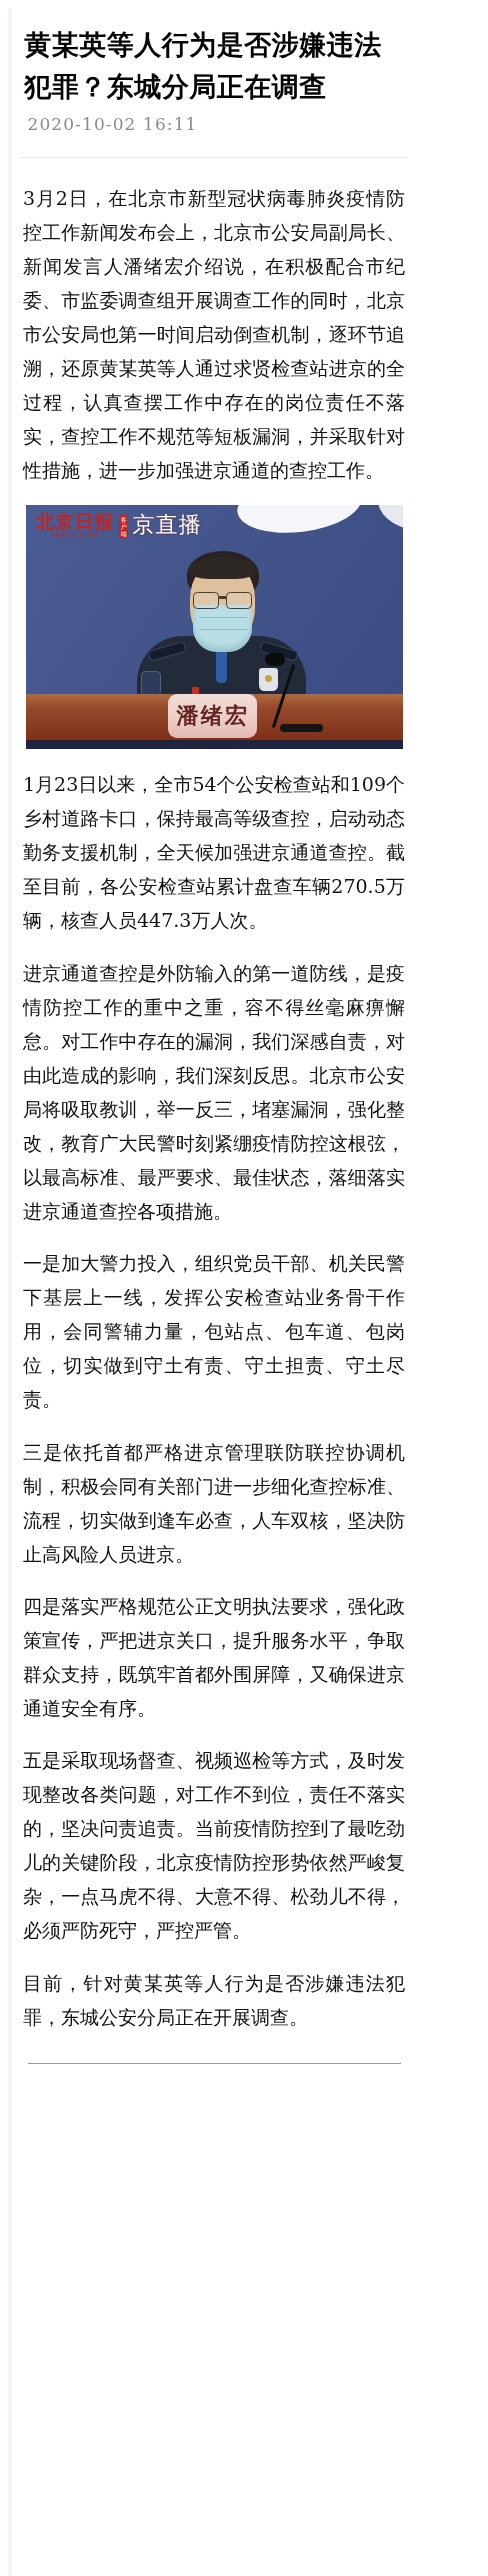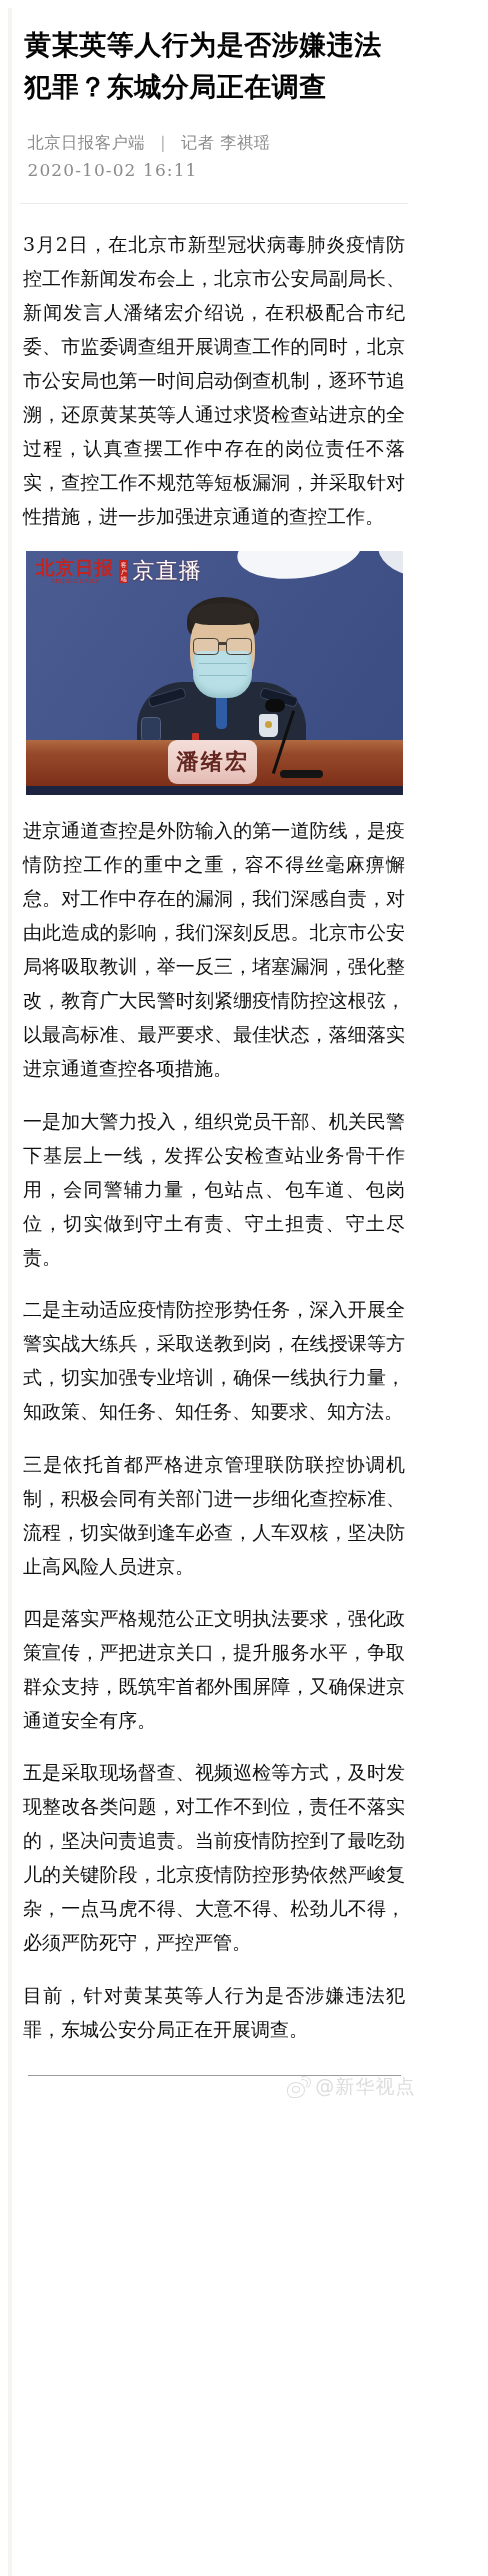--- a/index.html
+++ b/index.html
@@ -53,21 +53,21 @@
     margin:2.2px 2.2px 18.4px 3.3px;
     height:244px;
     background:linear-gradient(125deg,#4a5c92 0%,#42548a 45%,#394b80 100%);
     overflow:hidden;
   }
   .photo .blob1{position:absolute;left:211px;top:-28px;width:125px;height:55px;
     background:rgba(255,255,255,.95);border-radius:50%;transform:rotate(-7deg);}
   .photo .blob2{position:absolute;left:352px;top:-24px;width:81px;height:50px;
     background:rgba(250,250,252,.9);border-radius:50%;transform:rotate(10deg);}
 
-  .photo-logo{position:absolute;left:9.8px;top:6.5px;display:flex;align-items:center;z-index:8;}
+  .photo-logo{position:absolute;left:9.8px;top:6.5px;display:flex;align-items:flex-end;z-index:8;}
   .bjd{display:flex;flex-direction:column;align-items:center;}
   .bjd-name{font-size:18.4px;font-weight:bold;color:#c6231d;line-height:19.5px;letter-spacing:1.1px;}
   .bjd-sub{font-size:5.4px;color:#c6231d;letter-spacing:0.5px;margin-top:1.1px;}
   .bjd-seal{width:8.7px;height:23px;background:#c6231d;border-radius:1.1px;margin:1.1px 4.3px 0 5.4px;
     color:#ffffff;font-size:6px;line-height:7px;text-align:center;padding-top:1.1px;box-sizing:border-box;}
   .live-name{font-size:22px;font-weight:normal;color:#ffffff;line-height:26px;letter-spacing:1.1px;
     text-shadow:0 0 1.6px rgba(210,60,50,.55),0 0.5px 1.1px rgba(0,0,0,.25);}
 
   .hair{position:absolute;left:161px;top:46px;width:72px;height:47px;background:#292320;
     border-radius:60% 60% 48% 48%;}
@@ -143,24 +143,20 @@
     border-left-color:transparent;border-bottom-color:transparent;border-radius:50%;transform:rotate(12deg);}
 </style>
 </head>
 <body>
 
 <div class="page">
   <div class="edge-strip"></div>
 
   <h1 class="title">黄某英等人行为是否涉嫌违法犯罪？东城分局正在调查</h1>
 
-  <div class="byline">
-    <span>北京日报客户端</span><span class="sep">｜</span><span>记者</span>
-    <span>李祺瑶</span>
-  </div>
 
   <div class="pubdate">2020-10-02 16:11</div>
 
   <div class="divider-top"></div>
 
   <div class="article-body">
     <p>3月2日，在北京市新型冠状病毒肺炎疫情防控工作新闻发布会上，北京市公安局副局长、新闻发言人潘绪宏介绍说，在积极配合市纪委、市监委调查组开展调查工作的同时，北京市公安局也第一时间启动倒查机制，逐环节追溯，还原黄某英等人通过求贤检查站进京的全过程，认真查摆工作中存在的岗位责任不落实，查控工作不规范等短板漏洞，并采取针对性措施，进一步加强进京通道的查控工作。</p>
 
     <div class="photo">
       <div class="blob1"></div>
@@ -201,40 +197,31 @@
 
       <div class="table-top"></div>
       <div class="table-front"></div>
       <div class="nameplate">潘绪宏</div>
       <div class="mic-stem"></div>
       <div class="mic-head"></div>
       <div class="mic-base"></div>
       <div class="mic-right"></div>
     </div>
 
+    <p>1月23日以来，全市54个公安检查站和109个乡村道路卡口，保持最高等级查控，启动动态勤务支援机制，全天候加强进京通道查控。截至目前，各公安检查站累计盘查车辆270.5万辆，核查人员447.3万人次。</p>
     <p>进京通道查控是外防输入的第一道防线，是疫情防控工作的重中之重，容不得丝毫麻痹懈怠。对工作中存在的漏洞，我们深感自责，对由此造成的影响，我们深刻反思。北京市公安局将吸取教训，举一反三，堵塞漏洞，强化整改，教育广大民警时刻紧绷疫情防控这根弦，以最高标准、最严要求、最佳状态，落细落实进京通道查控各项措施。</p>
     <p>一是加大警力投入，组织党员干部、机关民警下基层上一线，发挥公安检查站业务骨干作用，会同警辅力量，包站点、包车道、包岗位，切实做到守土有责、守土担责、守土尽责。</p>
-    <p>二是主动适应疫情防控形势任务，深入开展全警实战大练兵，采取送教到岗，在线授课等方式，切实加强专业培训，确保一线执行力量，知政策、知任务、知任务、知要求、知方法。</p>
     <p>三是依托首都严格进京管理联防联控协调机制，积极会同有关部门进一步细化查控标准、流程，切实做到逢车必查，人车双核，坚决防止高风险人员进京。</p>
     <p>四是落实严格规范公正文明执法要求，强化政策宣传，严把进京关口，提升服务水平，争取群众支持，既筑牢首都外围屏障，又确保进京通道安全有序。</p>
     <p>五是采取现场督查、视频巡检等方式，及时发现整改各类问题，对工作不到位，责任不落实的，坚决问责追责。当前疫情防控到了最吃劲儿的关键阶段，北京疫情防控形势依然严峻复杂，一点马虎不得、大意不得、松劲儿不得，必须严防死守，严控严管。</p>
     <p>目前，针对黄某英等人行为是否涉嫌违法犯罪，东城公安分局正在开展调查。</p>
   </div>
 
   <div class="divider-bottom"></div>
 
-  <div class="watermark">
-    <span class="wm-icon">
-      <span class="wm-eye"></span>
-        <span class="wm-pupil"></span>
-        <span class="wm-arc1"></span>
-        <span class="wm-arc2"></span>
-    </span>
-    <span>@新华视点</span>
-  </div>
 
   <div class="scroll-widget sw-1">
     <span class="tri-up"></span>
     <span class="sw-bar"></span>
     <span class="sw-bar"></span>
     <span class="tri-down"></span>
   </div>
   <div class="scroll-widget sw-2">
     <span class="tri-up"></span>
     <span class="sw-bar"></span>

